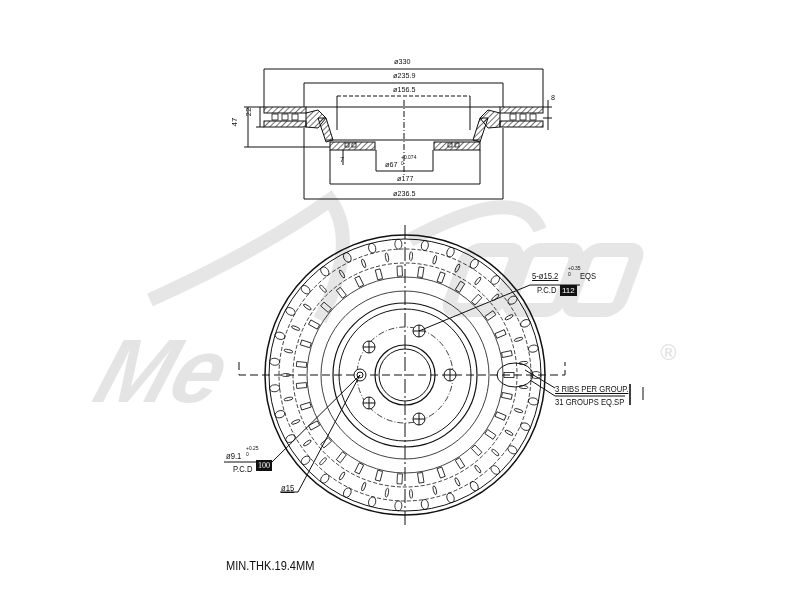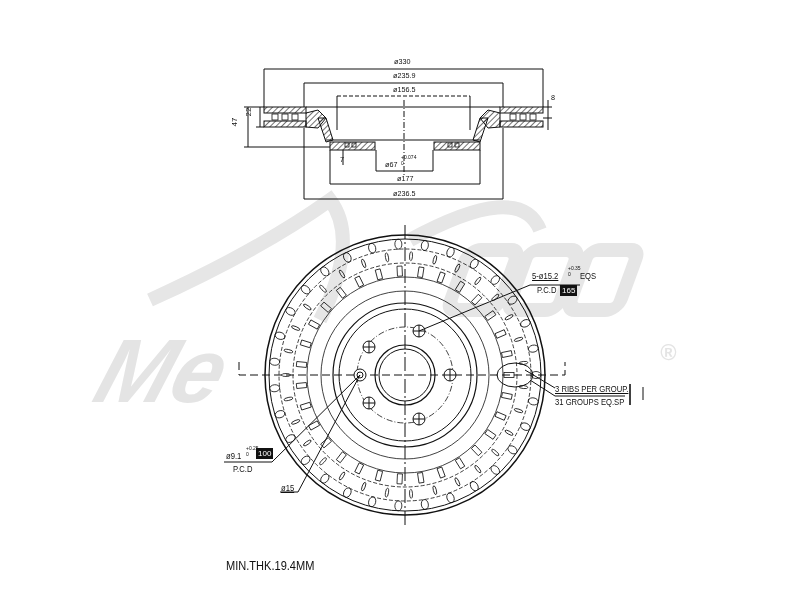--- a/index.html
+++ b/index.html
@@ -271,25 +271,25 @@
 <div class="lbl dim" style="left:234px;top:122px;transform:rotate(-90deg);">47</div>
 <div class="lbl dim" style="left:248px;top:112px;transform:rotate(-90deg);">22</div>
 <div class="lbl dim" style="left:551px;top:93px;">8</div>
 <div class="lbl dim" style="left:340px;top:155px;">7</div>
 
 <div class="lbl note" style="left:532px;top:271px;"><u>5-ø15.2</u></div>
 <div class="lbl sup" style="left:568px;top:266px;">+0.35</div>
 <div class="lbl sup" style="left:568px;top:272px;">0</div>
 <div class="lbl note" style="left:580px;top:271px;">EQS</div>
 <div class="lbl note" style="left:537px;top:285px;">P.C.D</div>
-<div class="lbl box" style="left:560px;top:285px;">165</div>
+<div class="lbl box" style="left:560px;top:285px;">112</div>
 
 <div class="lbl note" style="left:555px;top:384px;"><u>3 RIBS PER GROUP.</u></div>
 <div class="lbl note" style="left:555px;top:397px;">31 GROUPS EQ.SP</div>
 
 <div class="lbl note" style="left:226px;top:451px;">ø9.1</div>
 <div class="lbl sup" style="left:246px;top:446px;">+0.25</div>
 <div class="lbl sup" style="left:246px;top:452px;">0</div>
 <div class="lbl note" style="left:233px;top:464px;">P.C.D</div>
-<div class="lbl box" style="left:256px;top:448px;">100</div>
+<div class="lbl box" style="left:256px;top:460px;font-family:Liberation Serif, serif;">100</div>
 <div class="lbl note" style="left:281px;top:483px;"><u>ø15</u></div>
 
 <div class="minthk">MIN.THK.19.4MM</div>
 
 </body></html>

